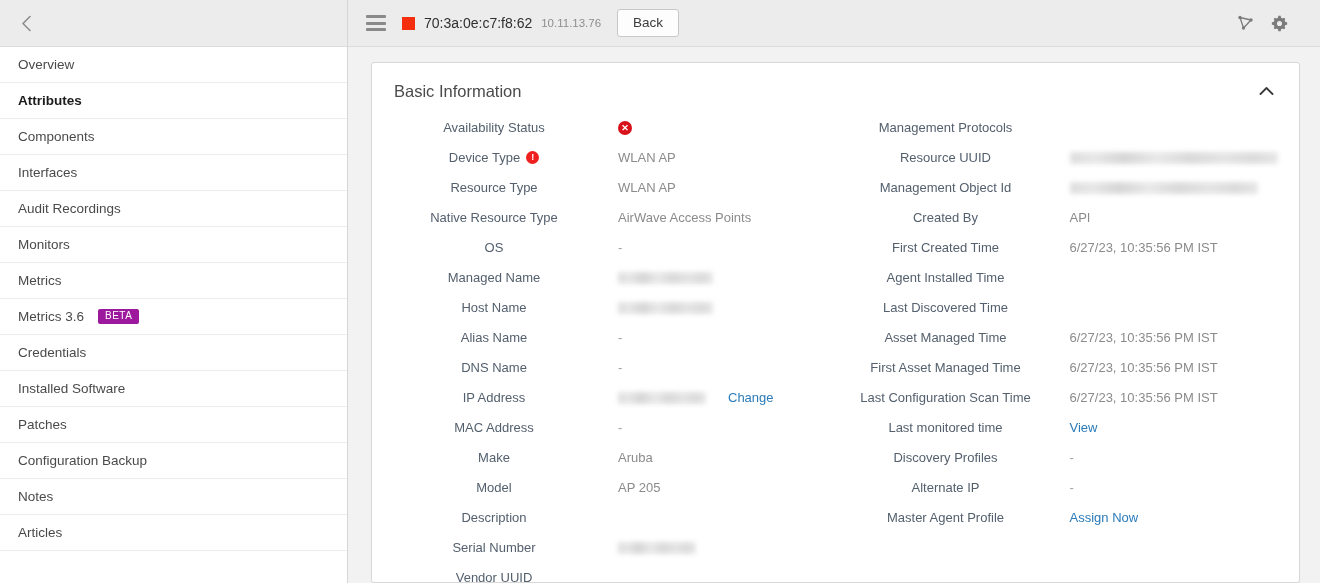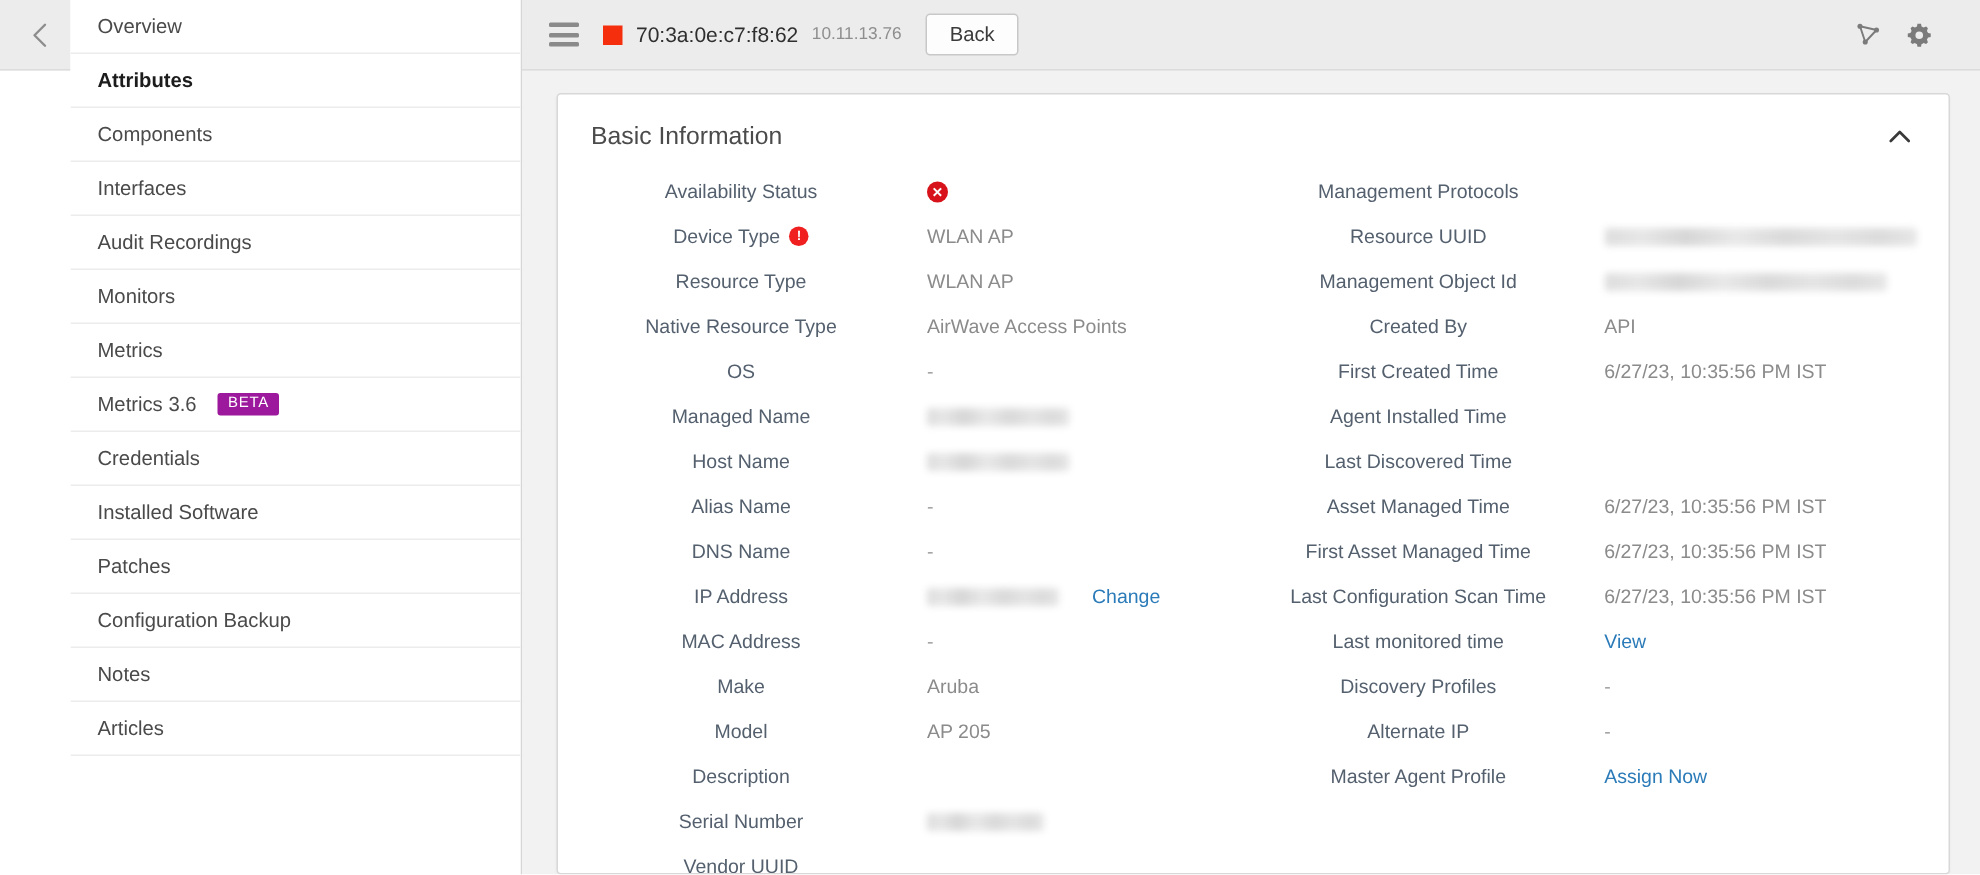--- a/index.html
+++ b/index.html
@@ -17,21 +17,21 @@
     background: #ffffff;
   }
 
   
   .sidebar {
     width: 348px;
     height: 583px;
     background: #ffffff;
     border-right: 1px solid #d6d6d6;
     display: flex;
-    flex-direction: row;
+    flex-direction: column;
     flex: 0 0 348px;
   }
   .sidebar-header {
     height: 47px;
     flex: 0 0 47px;
     background: #ececec;
     border-bottom: 1px solid #dcdcdc;
     display: flex;
     align-items: center;
     padding-left: 16px;

